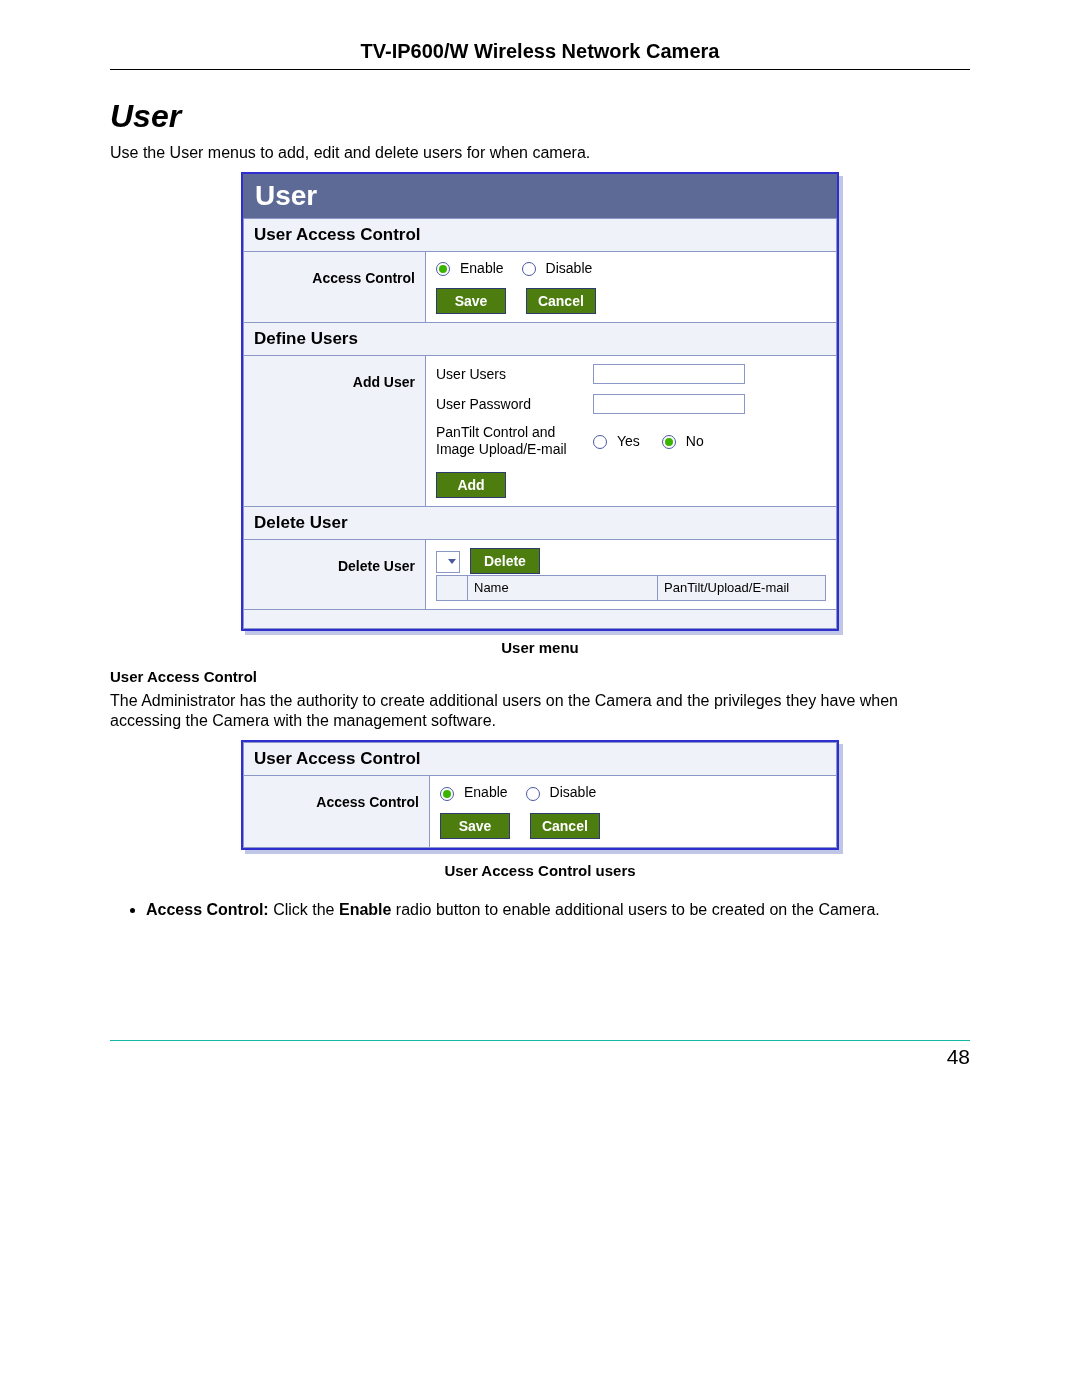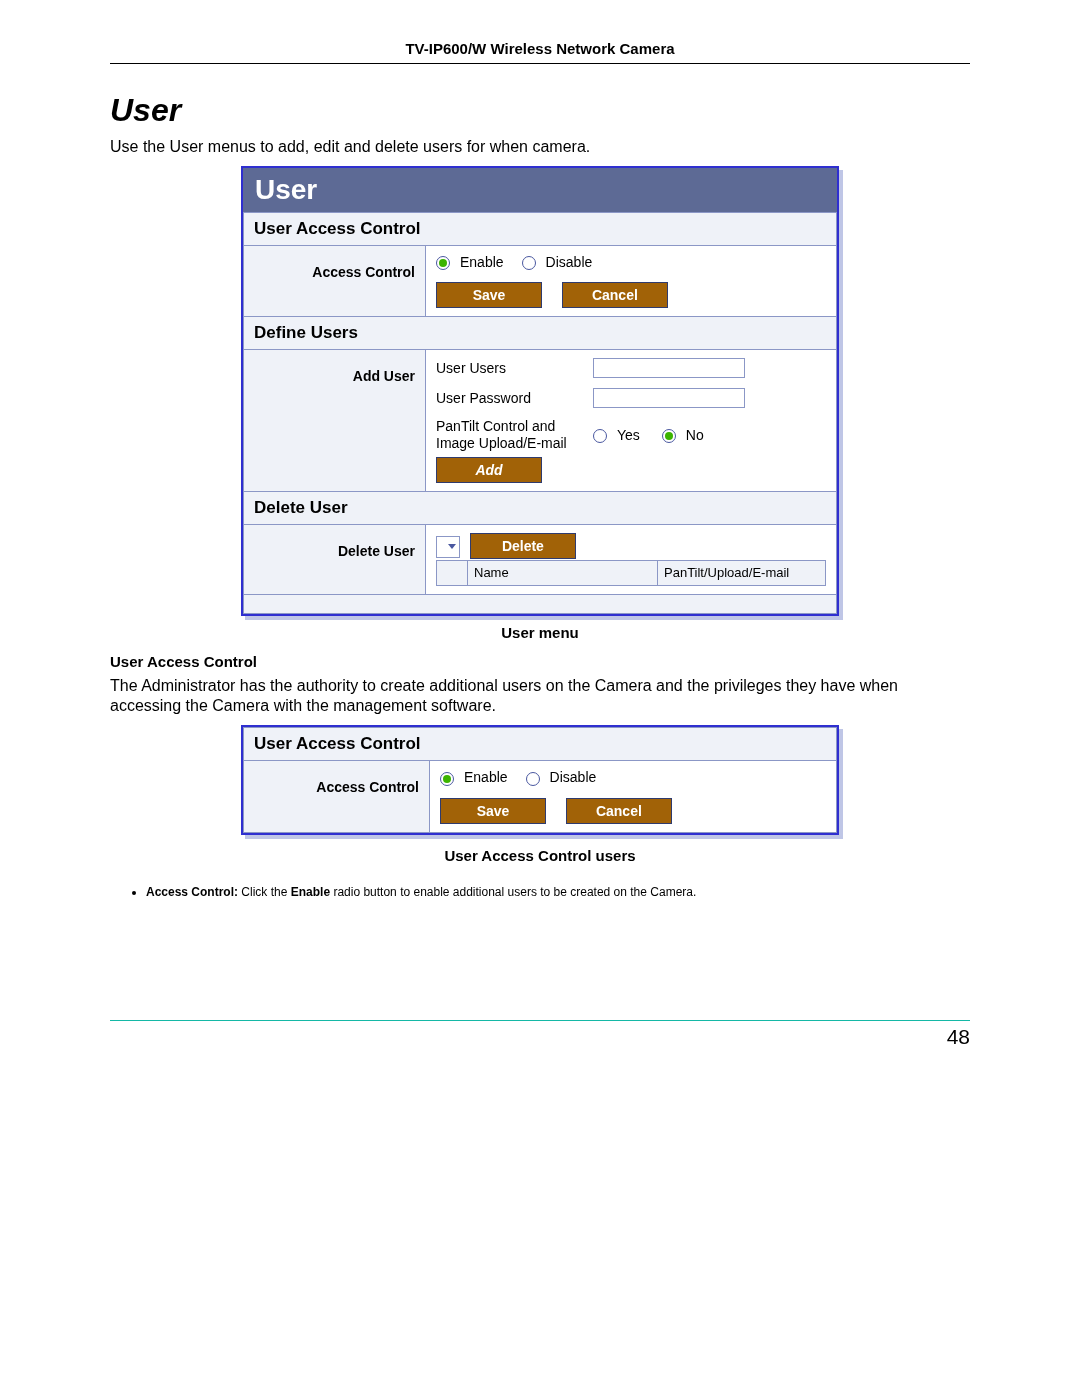--- a/index.html
+++ b/index.html
@@ -11,21 +11,21 @@
     width: 1080px;
   }
   .page {
     padding: 40px 110px 40px 110px;
     box-sizing: border-box;
     width: 100%;
   }
   .doc-header {
     text-align: center;
     font-weight: bold;
-    font-size: 15px;
+    font-size: 20px;
     border-bottom: 1px solid #000;
     padding-bottom: 6px;
     margin-bottom: 28px;
   }
   h1.section-title {
     font-family: Arial, Helvetica, sans-serif;
     font-style: italic;
     font-weight: bold;
     font-size: 32px;
     margin: 10px 0 8px 0;
@@ -43,21 +43,21 @@
     margin: 8px 0 12px 0;
   }
   .subheading {
     font-weight: bold;
     font-size: 15px;
     margin-top: 4px;
   }
   ul.bullets {
     margin: 20px 0 0 36px;
     padding: 0;
-    font-size: 12px;
+    font-size: 16px;
     line-height: 1.35;
   }
   ul.bullets li { margin-bottom: 6px; }
   .page-footer {
     margin-top: 120px;
     border-top: 1px solid #14b8a6;
     padding-top: 4px;
     text-align: right;
     font-size: 21px;
   }
@@ -105,25 +105,25 @@
     padding: 8px 10px;
     font-size: 14px;
     background: #fff !important;
     border: 1px solid #8b97c6;
   }
   td.empty-row {
     height: 16px;
   }
   .btn {
     display: inline-block;
-    background: #a16207;
+    background: #4d7c0f;
     color: #fff;
     font-weight: bold;
     font-size: 14px;
-    padding: 4px 26px;
+    padding: 4px 8px;
     border: 1px solid #2f3b6e;
     border-radius: 0;
     min-width: 52px;
     text-align: center;
     margin-right: 16px;
     cursor: pointer;
   }
   .radio {
     display: inline-block;
     vertical-align: middle;
@@ -245,21 +245,21 @@
 
               <span style="line-height:1.2;">PanTilt Control and Image Upload/E-mail</span>
               <span class="radio-row">
                 <span class="radio"><span class="circle"></span></span>
                 <span>Yes</span>
                 <span style="width:10px;"></span>
                 <span class="radio"><span class="circle sel"></span></span>
                 <span>No</span>
               </span>
             </div>
-            <div style="margin-top:5px;font-style:italic;">
+            <div style="margin-top:14px;">
               <span class="btn">Add</span>
             </div>
           </td>
         </tr>
 
         <tr>
               <td colspan="2" class="sect-title-row">Delete User</td>
             </tr>
         <tr>
           <td class="label-col">Delete User</td>

